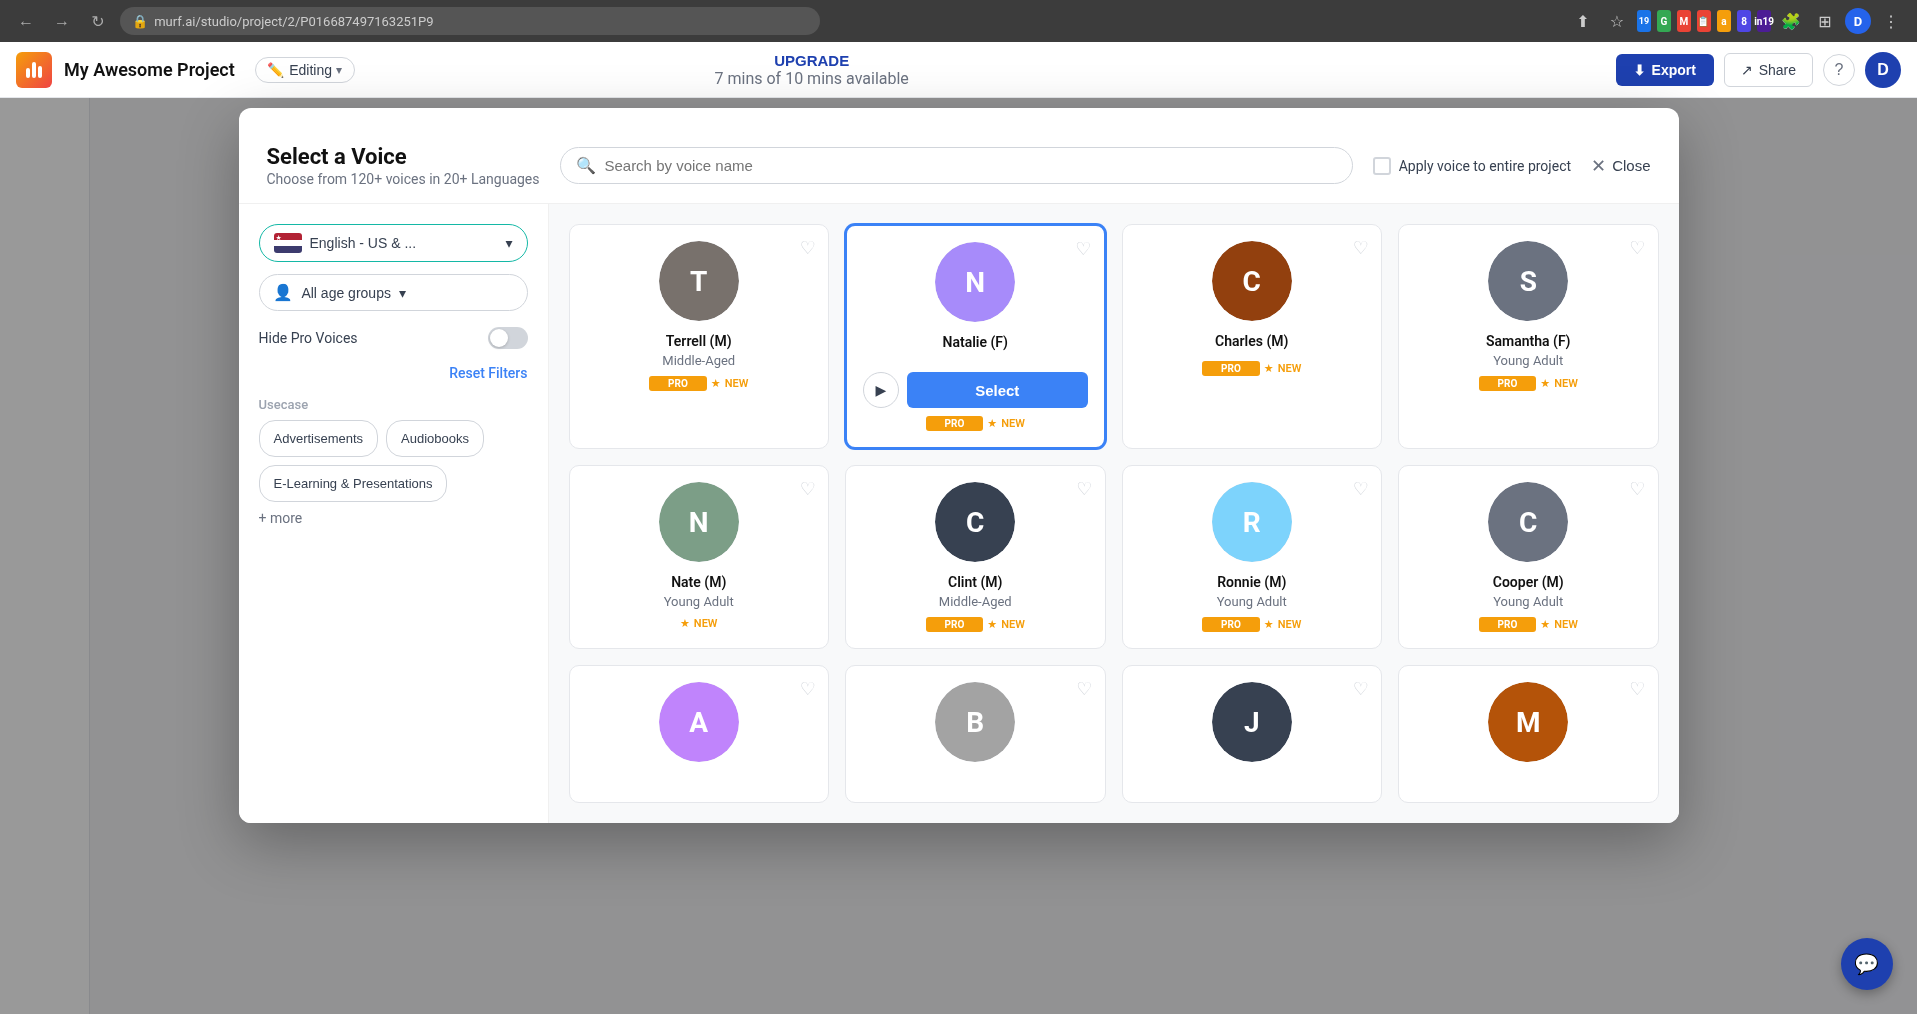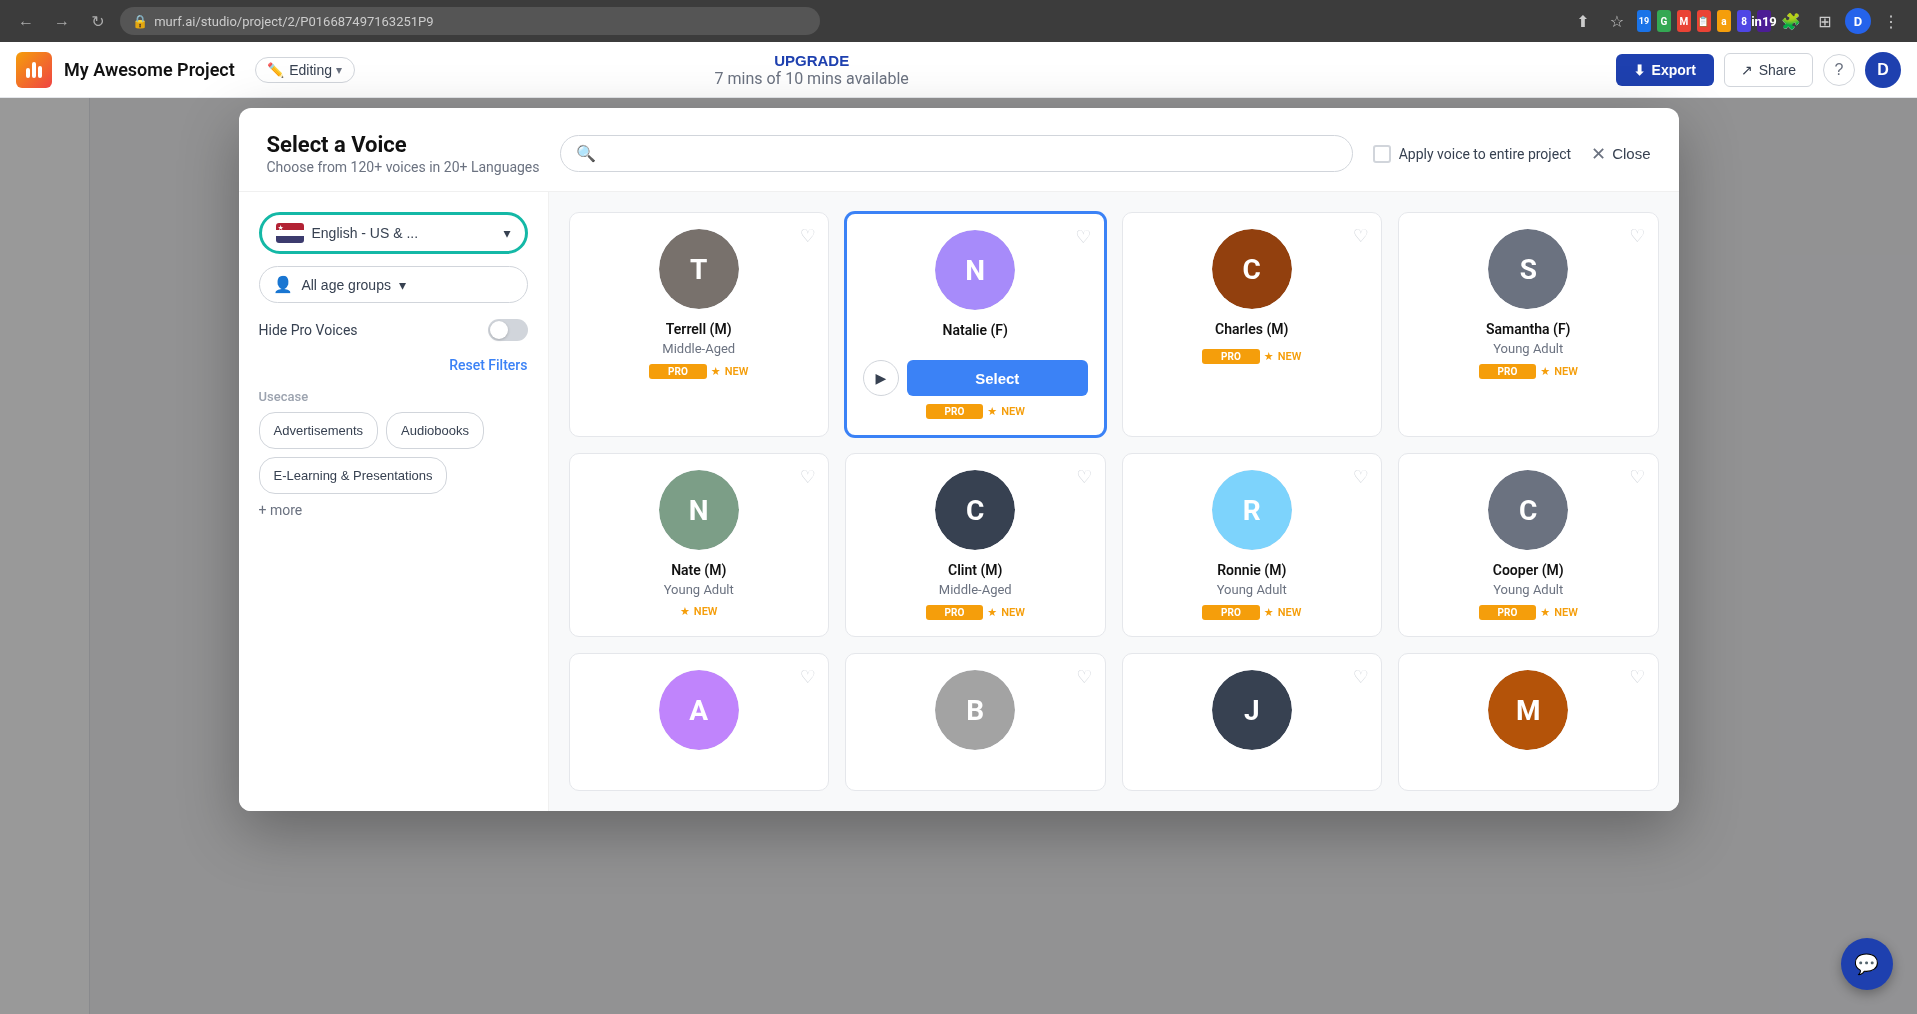--- a/index.html
+++ b/index.html
@@ -161,21 +161,21 @@
       background: #fff;
       border-radius: 12px;
       width: 1440px;
       max-height: 870px;
       overflow: hidden;
       box-shadow: 0 20px 60px rgba(0,0,0,0.3);
       display: flex;
       flex-direction: column;
     }
     .modal-header {
-      padding: 24px 28px 16px;
+      padding: 36px 28px 16px;
       display: flex;
       align-items: center;
       gap: 20px;
       border-bottom: 1px solid #f0f0f0;
     }
     .modal-title-group { flex: 0 0 auto; }
     .modal-title {
       font-size: 22px; font-weight: 700; color: #111;
     }
     .modal-subtitle {
@@ -222,21 +222,21 @@
     .sidebar {
       width: 310px;
       flex: 0 0 310px;
       border-right: 1px solid #f0f0f0;
       padding: 20px 20px;
       overflow-y: auto;
       background: #fff;
     }
     .language-dropdown {
       display: flex; align-items: center; gap: 8px;
-      border: 3px solid #14b8a6; border-radius: 24px;
+      border: 1px solid #14b8a6; border-radius: 24px;
       padding: 8px 14px; cursor: pointer;
       width: 100%; background: #fff;
       font-size: 14px; color: #374151;
     }
     .flag-icon {
       width: 28px; height: 20px;
       border-radius: 3px;
       background: linear-gradient(180deg, #B22234 33%, #fff 33%, #fff 66%, #3C3B6E 66%);
       flex-shrink: 0;
       overflow: hidden;
@@ -426,21 +426,21 @@
   </div>
   <div class="browser-actions">
     <button class="browser-action-icon">⬆</button>
     <button class="browser-action-icon">☆</button>
     <div class="browser-ext-icon" style="background:#1a73e8; font-size:9px;">19</div>
     <div class="browser-ext-icon green">G</div>
     <div class="browser-ext-icon" style="background:#ea4335;">M</div>
     <div class="browser-ext-icon red">📋</div>
     <div class="browser-ext-icon orange">a</div>
     <div class="browser-ext-icon" style="background:#4f46e5;">8</div>
-    <div class="browser-ext-icon" style="background:#4c1d95; font-size:13px;text-align:center;">in19</div>
+    <div class="browser-ext-icon" style="background:#4c1d95; font-size:10px;text-align:center;">in19</div>
     <button class="browser-action-icon">🧩</button>
     <button class="browser-action-icon">⊞</button>
     <div class="browser-user-avatar">D</div>
     <button class="browser-action-icon">⋮</button>
   </div>
 </div>
 
 <div class="app-header">
   <div class="app-logo">
     <div class="app-logo-bars">
@@ -480,20 +480,21 @@
 <div class="modal-overlay">
   <div class="modal">
 
     <div class="modal-header">
       <div class="modal-title-group">
         <div class="modal-title">Select a Voice</div>
         <div class="modal-subtitle">Choose from 120+ voices in 20+ Languages</div>
       </div>
       <div class="modal-search">
         <span class="search-icon">🔍</span>
+        <input type="text" placeholder="Search by voice name" style="">
       </div>
       <div class="modal-apply-group">
         <div class="apply-checkbox"></div>
         <span class="apply-label">Apply voice to entire project</span>
       </div>
       <button class="close-btn">
         <span class="close-x">✕</span>
         <span>Close</span>
       </button>
     </div>

